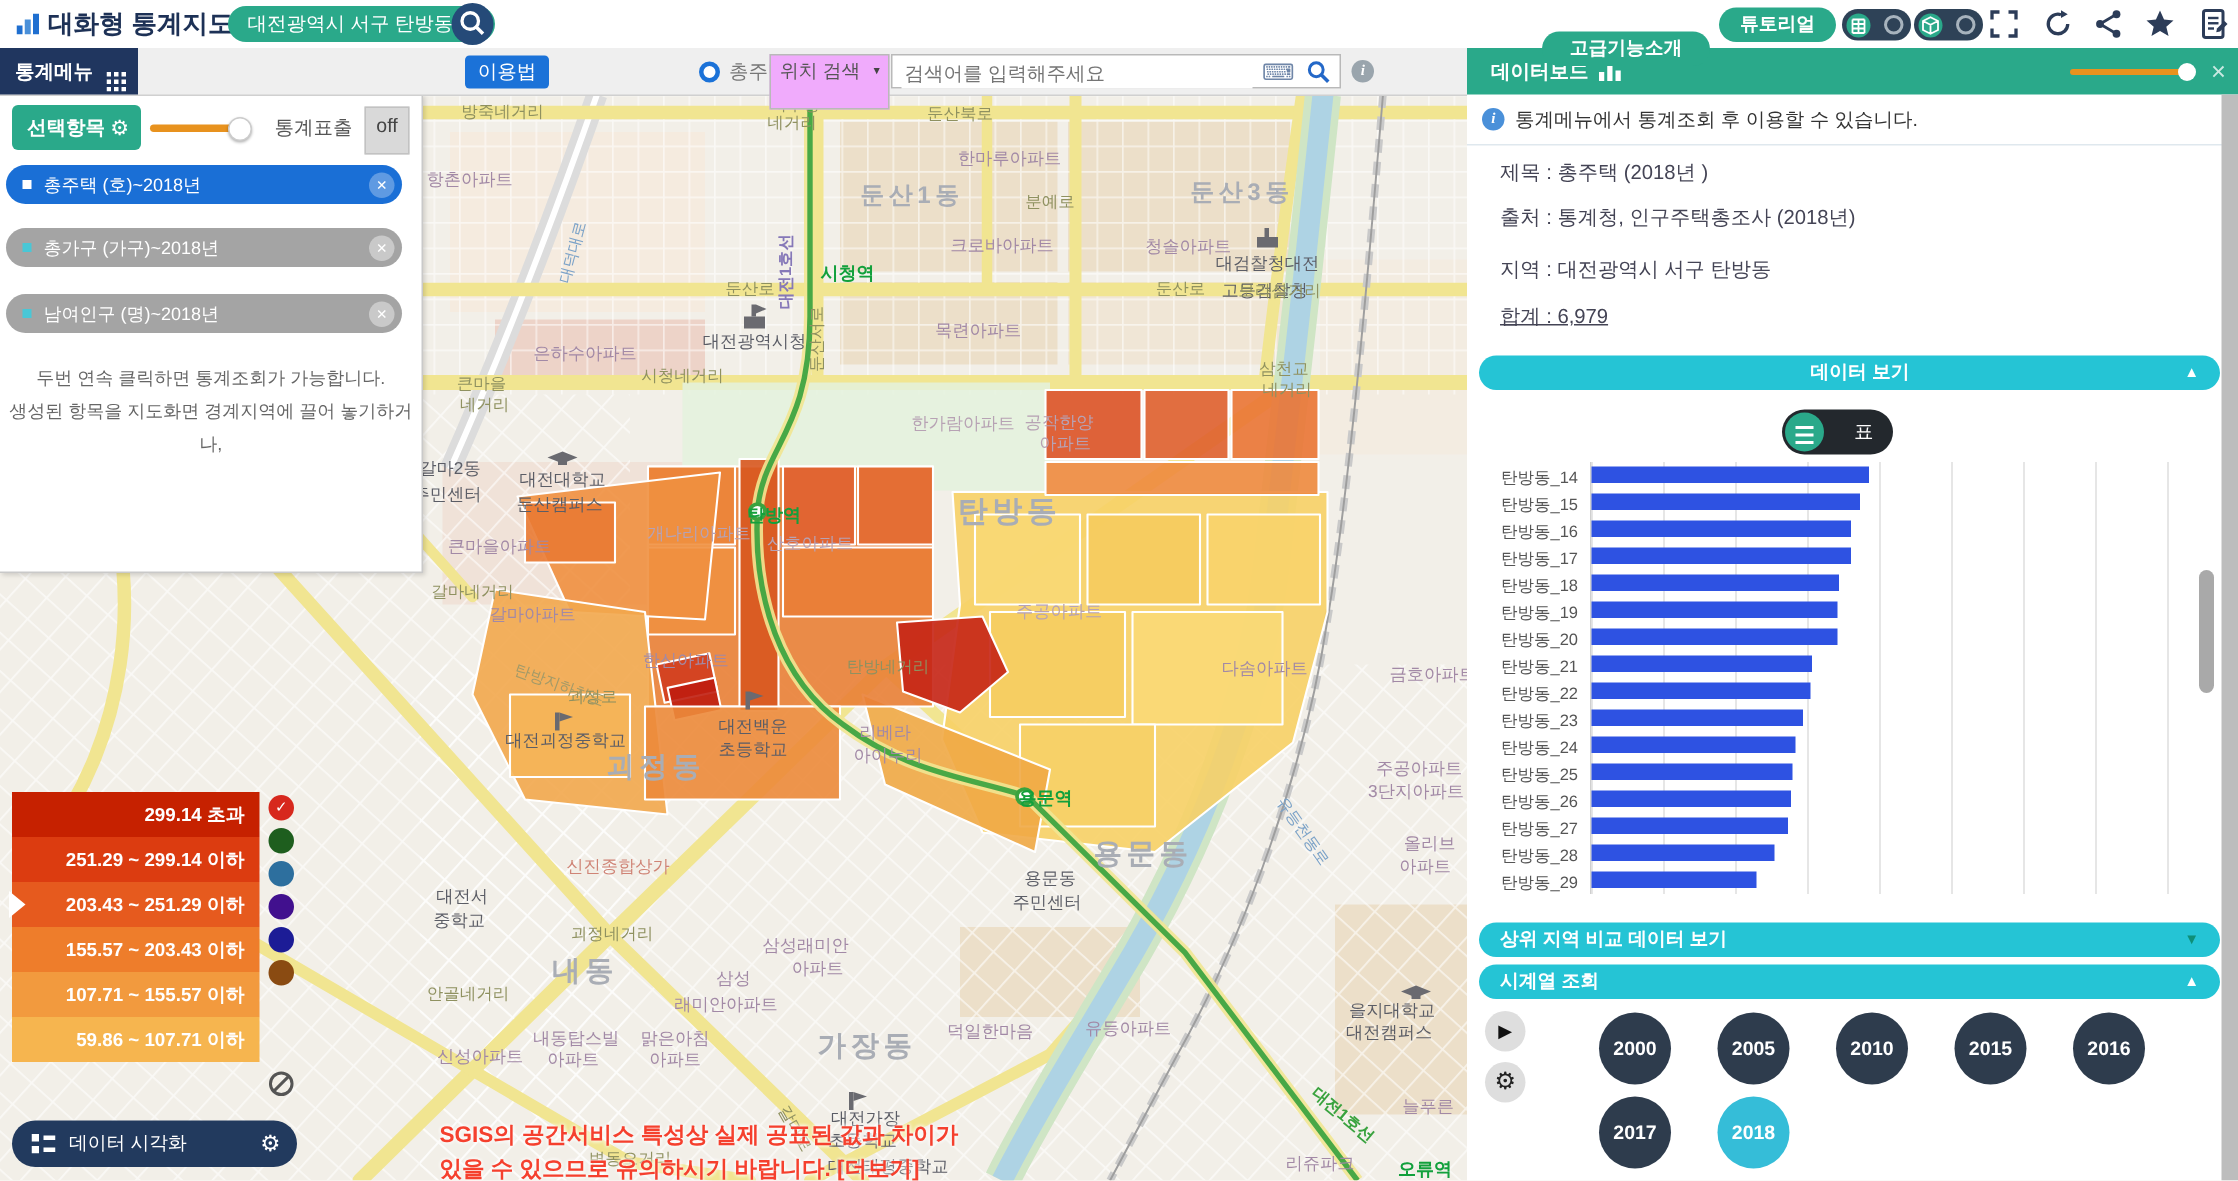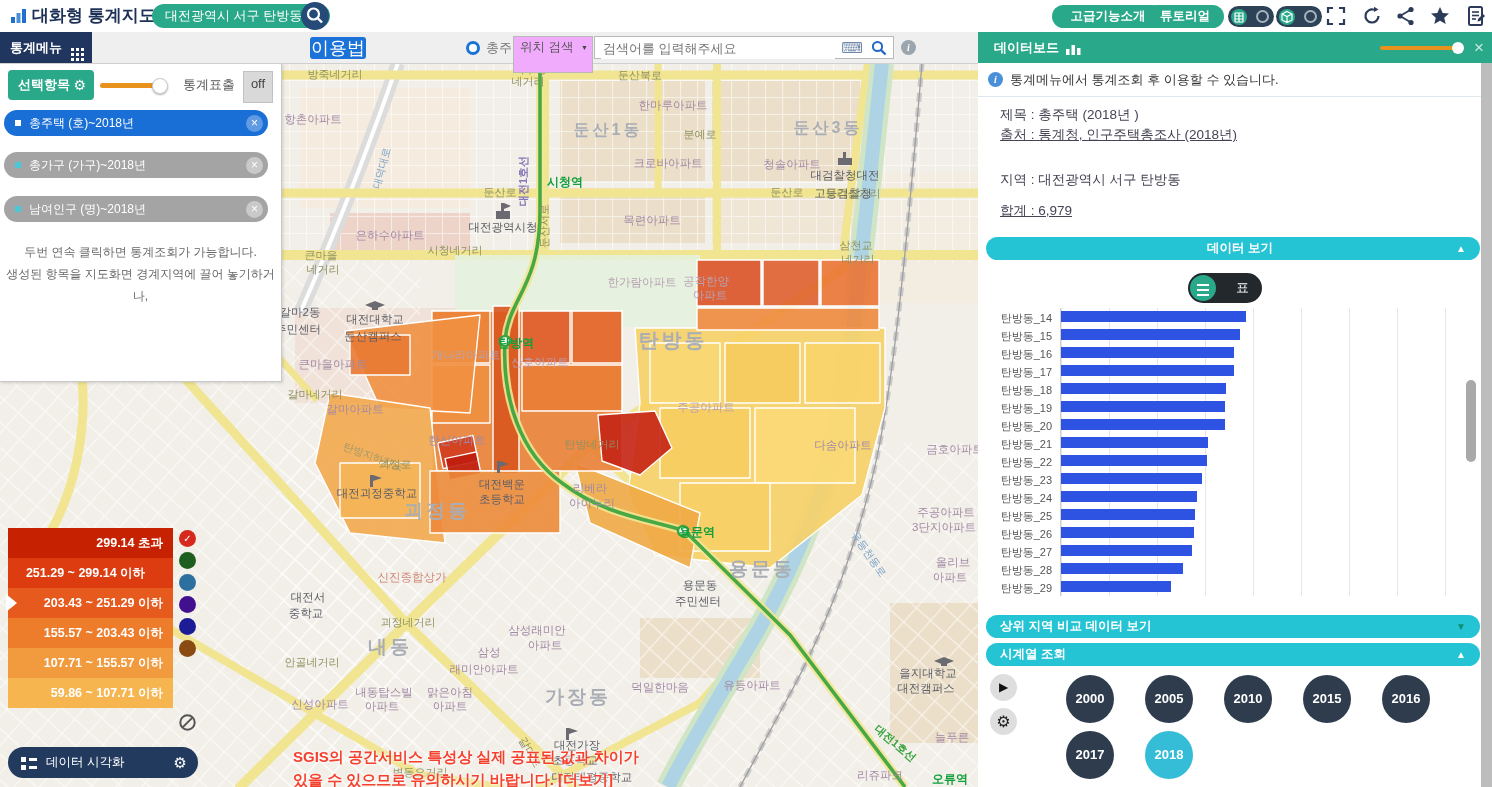--- a/index.html
+++ b/index.html
@@ -20,21 +20,21 @@
   .tg-pill{position:absolute;top:6px;width:46px;height:21px;border-radius:11px;background:#2e4257;cursor:pointer;}
   .tg-on{position:absolute;left:3px;top:2.5px;width:16px;height:16px;border-radius:50%;background:#2aa98a;}
   .tg-off{position:absolute;right:5px;top:4px;width:9px;height:9px;border-radius:50%;border:2px solid #a7b3bd;}
   .hico{position:absolute;top:6px;width:20px;height:20px;cursor:pointer;}
 
   
   .subbar{position:absolute;left:0;top:32px;width:978px;height:31px;background:#efefef;border-bottom:1px solid #d0d0d0;z-index:40;}
   .menu-block{position:absolute;left:0;top:0;width:92px;height:31px;background:#20365f;color:#fff;
     font-size:13px;font-weight:bold;line-height:31px;padding-left:10px;box-sizing:border-box;cursor:pointer;}
   .usage-btn{position:absolute;left:310px;top:5px;width:56px;height:22px;background:#1b72d8;border-radius:3px;
-    color:#fff;font-size:18px;text-align:center;line-height:22px;cursor:pointer;}
+    color:#fff;font-size:13px;text-align:center;line-height:22px;cursor:pointer;}
   .stat-dot{position:absolute;left:466px;top:9px;width:8px;height:8px;border:3px solid #1b72d8;border-radius:50%;background:#fff;}
   .stat-name{position:absolute;left:486px;top:0;line-height:31px;font-size:13px;color:#777;}
   .loc-select{position:absolute;left:513px;top:4px;width:80px;height:37px;background:#f0abfc;border:1px solid #b9b9b9;
     box-sizing:border-box;font-size:12.5px;color:#555;line-height:21px;padding-left:6px;cursor:pointer;}
   .loc-caret{position:absolute;right:4px;top:0;font-size:7px;color:#444;line-height:21px;}
   .search-box{position:absolute;left:594px;top:4px;width:300px;height:23px;background:#fff;border:1px solid #b9b9b9;box-sizing:border-box;}
   .search-box input{border:0;outline:0;width:230px;height:19px;margin:1px 0 0 6px;font-size:13px;color:#555;
     font-family:"Liberation Sans",sans-serif;}
   .kbd-ico{position:absolute;right:30px;top:2px;font-size:15px;color:#6f86a8;cursor:pointer;}
   .mag-ico{position:absolute;right:6px;top:3px;cursor:pointer;}
@@ -373,21 +373,21 @@
   <div class="region-pill">
     <span>대전광역시 서구 탄방동</span>
     <span class="region-caret">▼</span>
   </div>
   <div class="zoom-btn">
     <svg width="28" height="28">
         <circle cx="12.5" cy="12" r="5.5" fill="none" stroke="#fff" stroke-width="2.2"></circle>
         <line x1="16.5" y1="16" x2="21" y2="20.5" stroke="#fff" stroke-width="2.4"></line>
       </svg>
   </div>
-  <div class="hdr-pill" style="left:1052px;width:112px;">고급기능소개</div>
+  <div class="hdr-pill" style="left:1028px;width:112px;margin-top:16px;">고급기능소개</div>
   <div class="hdr-pill" style="left:1146px;width:78px;">튜토리얼</div>
   <div class="tg-pill" style="left:1228px;">
     <span class="tg-on">
       <svg width="16" height="16">
           <g stroke="#fff" stroke-width="1.2">
             <path d="M4,4 H12 M4,7 H12 M4,10 H12 M4,13 H12 M4,4 V13 M8,4 V13 M12,4 V13"></path>
           </g>
         </svg>
     </span>
     <span class="tg-off"></span>
@@ -510,21 +510,21 @@
     </div>
   <div class="instr">
     <div>두번 연속 클릭하면 통계조회가 가능합니다.</div>
     <div>생성된 항목을 지도화면 경계지역에 끌어 놓기하거나,</div>
   </div>
 </div>
 
 <div class="legend">
   <div id="legend-rows">
       <div class="lrow" style="background: rgb(198, 33, 0);">299.14 초과</div>
-      <div class="lrow" style="background: rgb(220, 60, 16); text-align: center;">251.29 ~ 299.14 이하</div>
+      <div class="lrow" style="background: rgb(220, 60, 16);">251.29 ~ 299.14 이하</div>
       <div class="lrow" style="background: rgb(230, 90, 30);">203.43 ~ 251.29 이하</div>
       <div class="lrow" style="background: rgb(238, 125, 43);">155.57 ~ 203.43 이하</div>
       <div class="lrow" style="background: rgb(242, 154, 62);">107.71 ~ 155.57 이하</div>
       <div class="lrow" style="background: rgb(246, 181, 79);">59.86 ~ 107.71 이하</div>
     </div>
   <span class="l-arrow"></span>
   <div class="ldots" id="legend-dots">
       <div class="ldot" style="background: rgb(215, 40, 29);">✓</div>
       <div class="ldot" style="background: rgb(30, 94, 30);"></div>
       <div class="ldot" style="background: rgb(45, 111, 158);"></div>
@@ -567,21 +567,21 @@
     <span class="db-slider">
         <span class="db-sthumb"></span>
       </span>
     <span class="db-close">×</span>
   </div>
   <div class="db-notice">
     <span class="n-ico">i</span>
     <span class="n-txt">통계메뉴에서 통계조회 후 이용할 수 있습니다.</span>
   </div>
   <div class="meta" style="top:74px;">제목 : 총주택 (2018년 )</div>
-  <div class="meta" style="top:94px;text-decoration:underline;">출처 : 통계청, 인구주택총조사 (2018년)</div>
+  <div class="meta" style="top:104px;">출처 : 통계청, 인구주택총조사 (2018년)</div>
   <div class="meta" style="top:139px;">지역 : 대전광역시 서구 탄방동</div>
   <div class="meta" style="top:170px;text-decoration:underline;">합계 : 6,979</div>
 
   <div class="sec-head" style="top:205px;text-align:center;">
     <span>데이터 보기</span>
     <span class="sec-tri">▲</span>
   </div>
 
   <div class="tbl-toggle">
     <span class="tt-circ">

